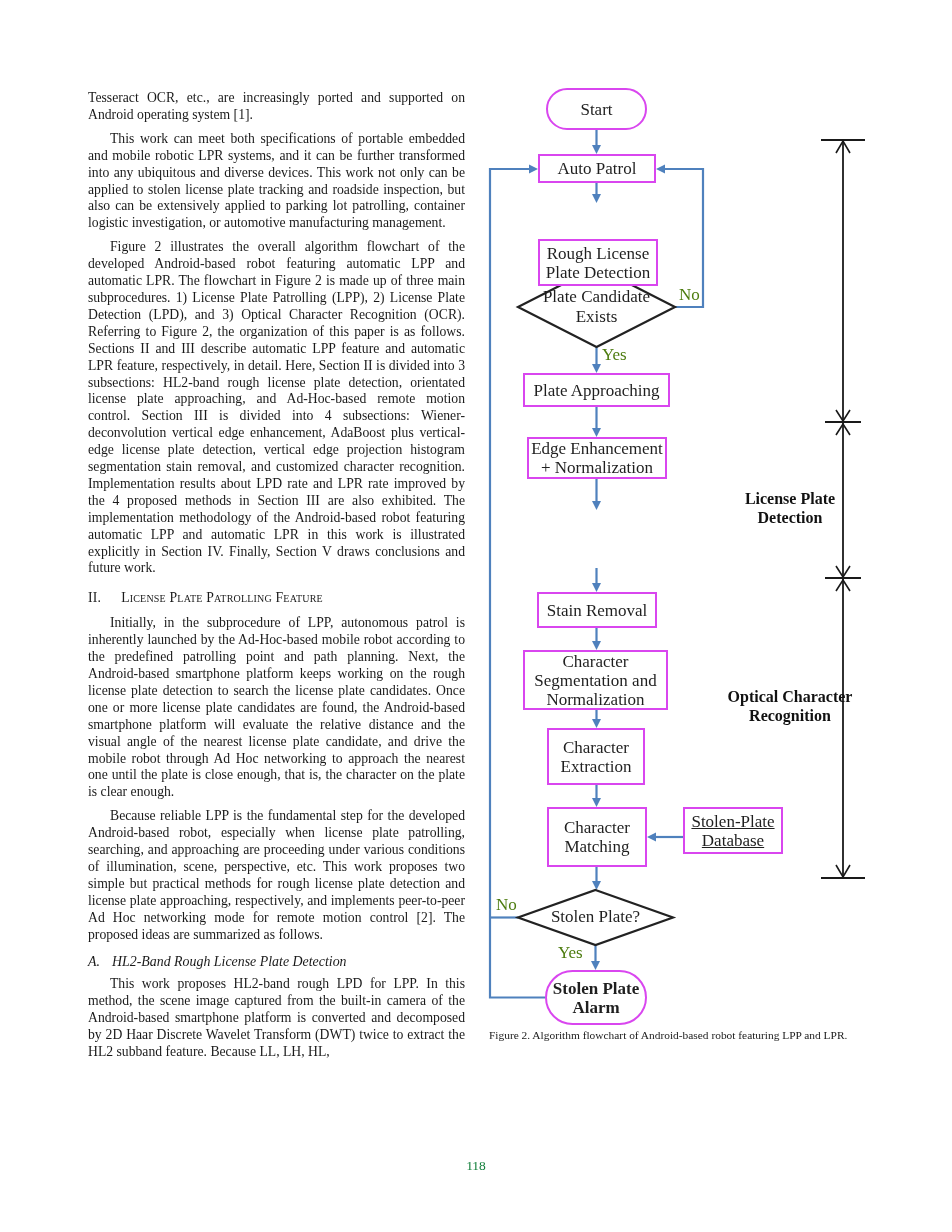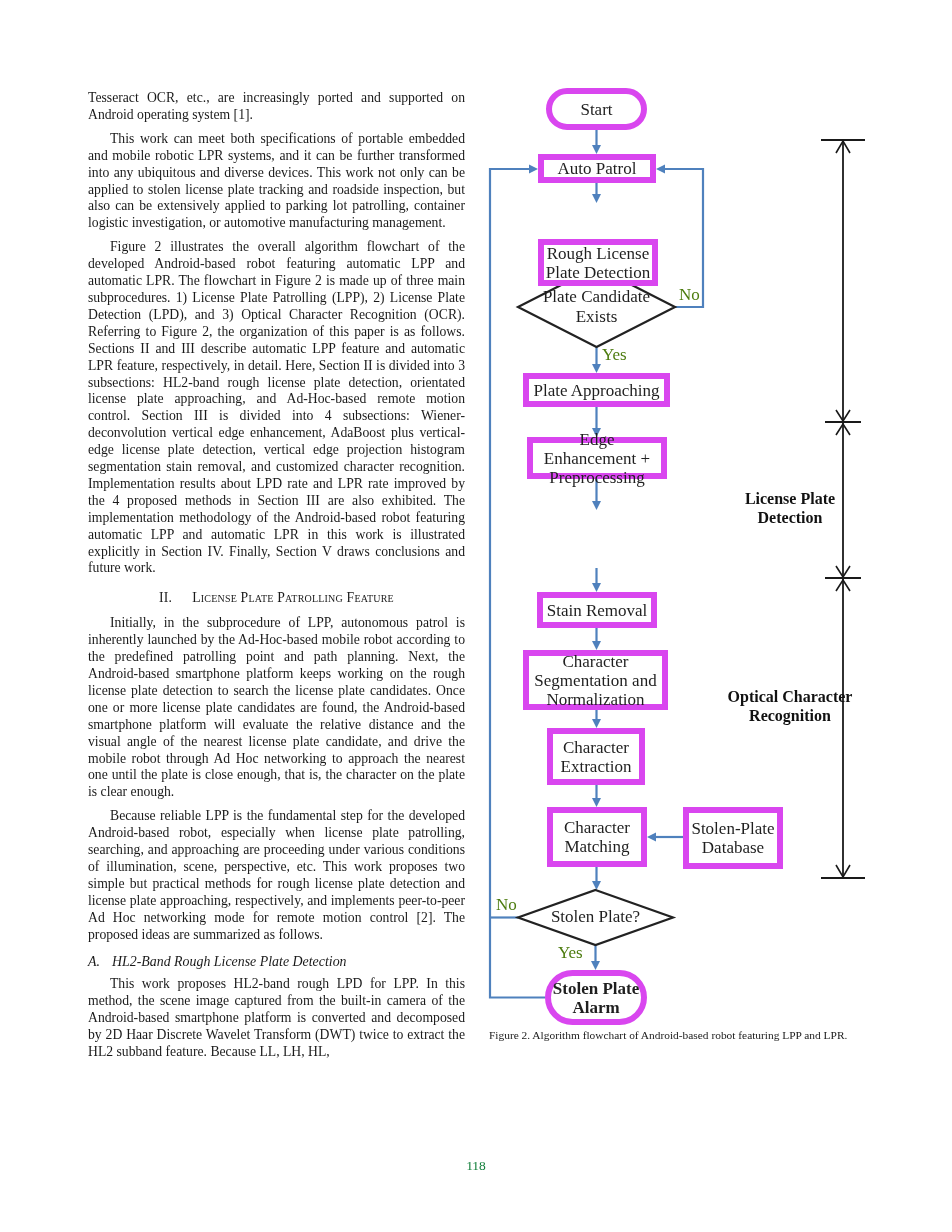--- a/index.html
+++ b/index.html
@@ -14,41 +14,41 @@
   }
   
   .left-col {
     position:absolute; left:88px; top:90px; width:377px;
     font-size:13.7px; line-height:16.9px;
     text-align:justify;
   }
   .left-col p { margin:0 0 7px 0; text-indent:22px; }
   .left-col p.no-indent { text-indent:0; }
   .sec-head {
-    text-align:center; text-indent:0;
+    text-indent:0;
     margin:13px 0 8px 0;
     font-variant:small-caps;
     font-size:13.7px; letter-spacing:0.2px;
   }
   .sec-head .gap { display:inline-block; width:20px; }
   .sub-head {
     font-style:italic; text-indent:0;
     margin:10px 0 6px 0; text-align:left;
     font-size:13.9px;
   }
   .sub-head .gap { display:inline-block; width:12px; }
   
   .flowchart { position:absolute; left:465px; top:85px; width:470px; height:990px; }
   .flowchart svg { position:absolute; left:0; top:0; }
   .node {
     position:absolute;
     display:flex; align-items:center; justify-content:center;
     text-align:center;
     background:#ffffff;
-    border:6px solid #d946ef;
+    border:2px solid #d946ef;
     font-size:17px; line-height:19px;
     color:#1f1f1f;
   }
   .node.seg3 { line-height:19px; }
   .stadium { border-radius:22px; }
   .stadium2 { border-radius:28px; }
   .dia-text {
     position:absolute; display:flex; align-items:center; justify-content:center;
     text-align:center; background:transparent; border:none;
     font-size:17px; line-height:20px; color:#1f1f1f;
@@ -150,26 +150,26 @@
         <path d="M371 506 L378 495 L385 506"></path>
         <path d="M371 780 L378 792 L385 780"></path>
       </g>
     </svg>
 
     <div class="node stadium" style="left:81px; top:3px; width:101px; height:42px;">Start</div>
     <div class="node" style="left:73px; top:69px; width:118px; height:29px;">Auto Patrol</div>
     <div class="node" style="left:73px; top:118px; width:120px; height:47px;margin-top:36px;">Rough License Plate Detection</div>
     <div class="dia-text" style="left:66px; top:192px; width:131px; height:60px;">Plate Candidate Exists</div>
     <div class="node" style="left:58px; top:288px; width:147px; height:34px;">Plate Approaching</div>
-    <div class="node" style="left:62px; top:352px; width:140px; height:42px;">Edge Enhancement + Preprocessing</div>
+    <div class="node" style="left:62px; top:352px; width:140px; height:42px;">Edge Enhancement + Normalization</div>
     <div class="node" style="left:72px; top:507px; width:120px; height:36px;">Stain Removal</div>
     <div class="node seg3" style="left:58px; top:565px; width:145px; height:60px;">Character Segmentation and Normalization</div>
     <div class="node" style="left:82px; top:643px; width:98px; height:57px;">Character Extraction</div>
     <div class="node" style="left:82px; top:722px; width:100px; height:60px;">Character Matching</div>
-    <div class="node" style="left:218px; top:722px; width:100px; height:62px;">Stolen-Plate Database</div>
+    <div class="node" style="left:218px; top:722px; width:100px; height:47px;text-decoration:underline;">Stolen-Plate Database</div>
     <div class="dia-text" style="left:66px; top:820px; width:129px; height:24px;">Stolen Plate?</div>
     <div class="node stadium2" style="left:80px; top:885px; width:102px; height:55px;font-weight:bold;">Stolen Plate Alarm</div>
 
     <div class="branch-label" style="left:214px; top:200px;">No</div>
     <div class="branch-label" style="left:137px; top:260px;">Yes</div>
     <div class="branch-label" style="left:31px; top:810px;">No</div>
     <div class="branch-label" style="left:93px; top:858px;">Yes</div>
 
     <div class="bracket-label" style="left:255px; top:404px;">License Plate Detection</div>
     <div class="bracket-label" style="left:255px; top:602px;">Optical Character Recognition</div>

